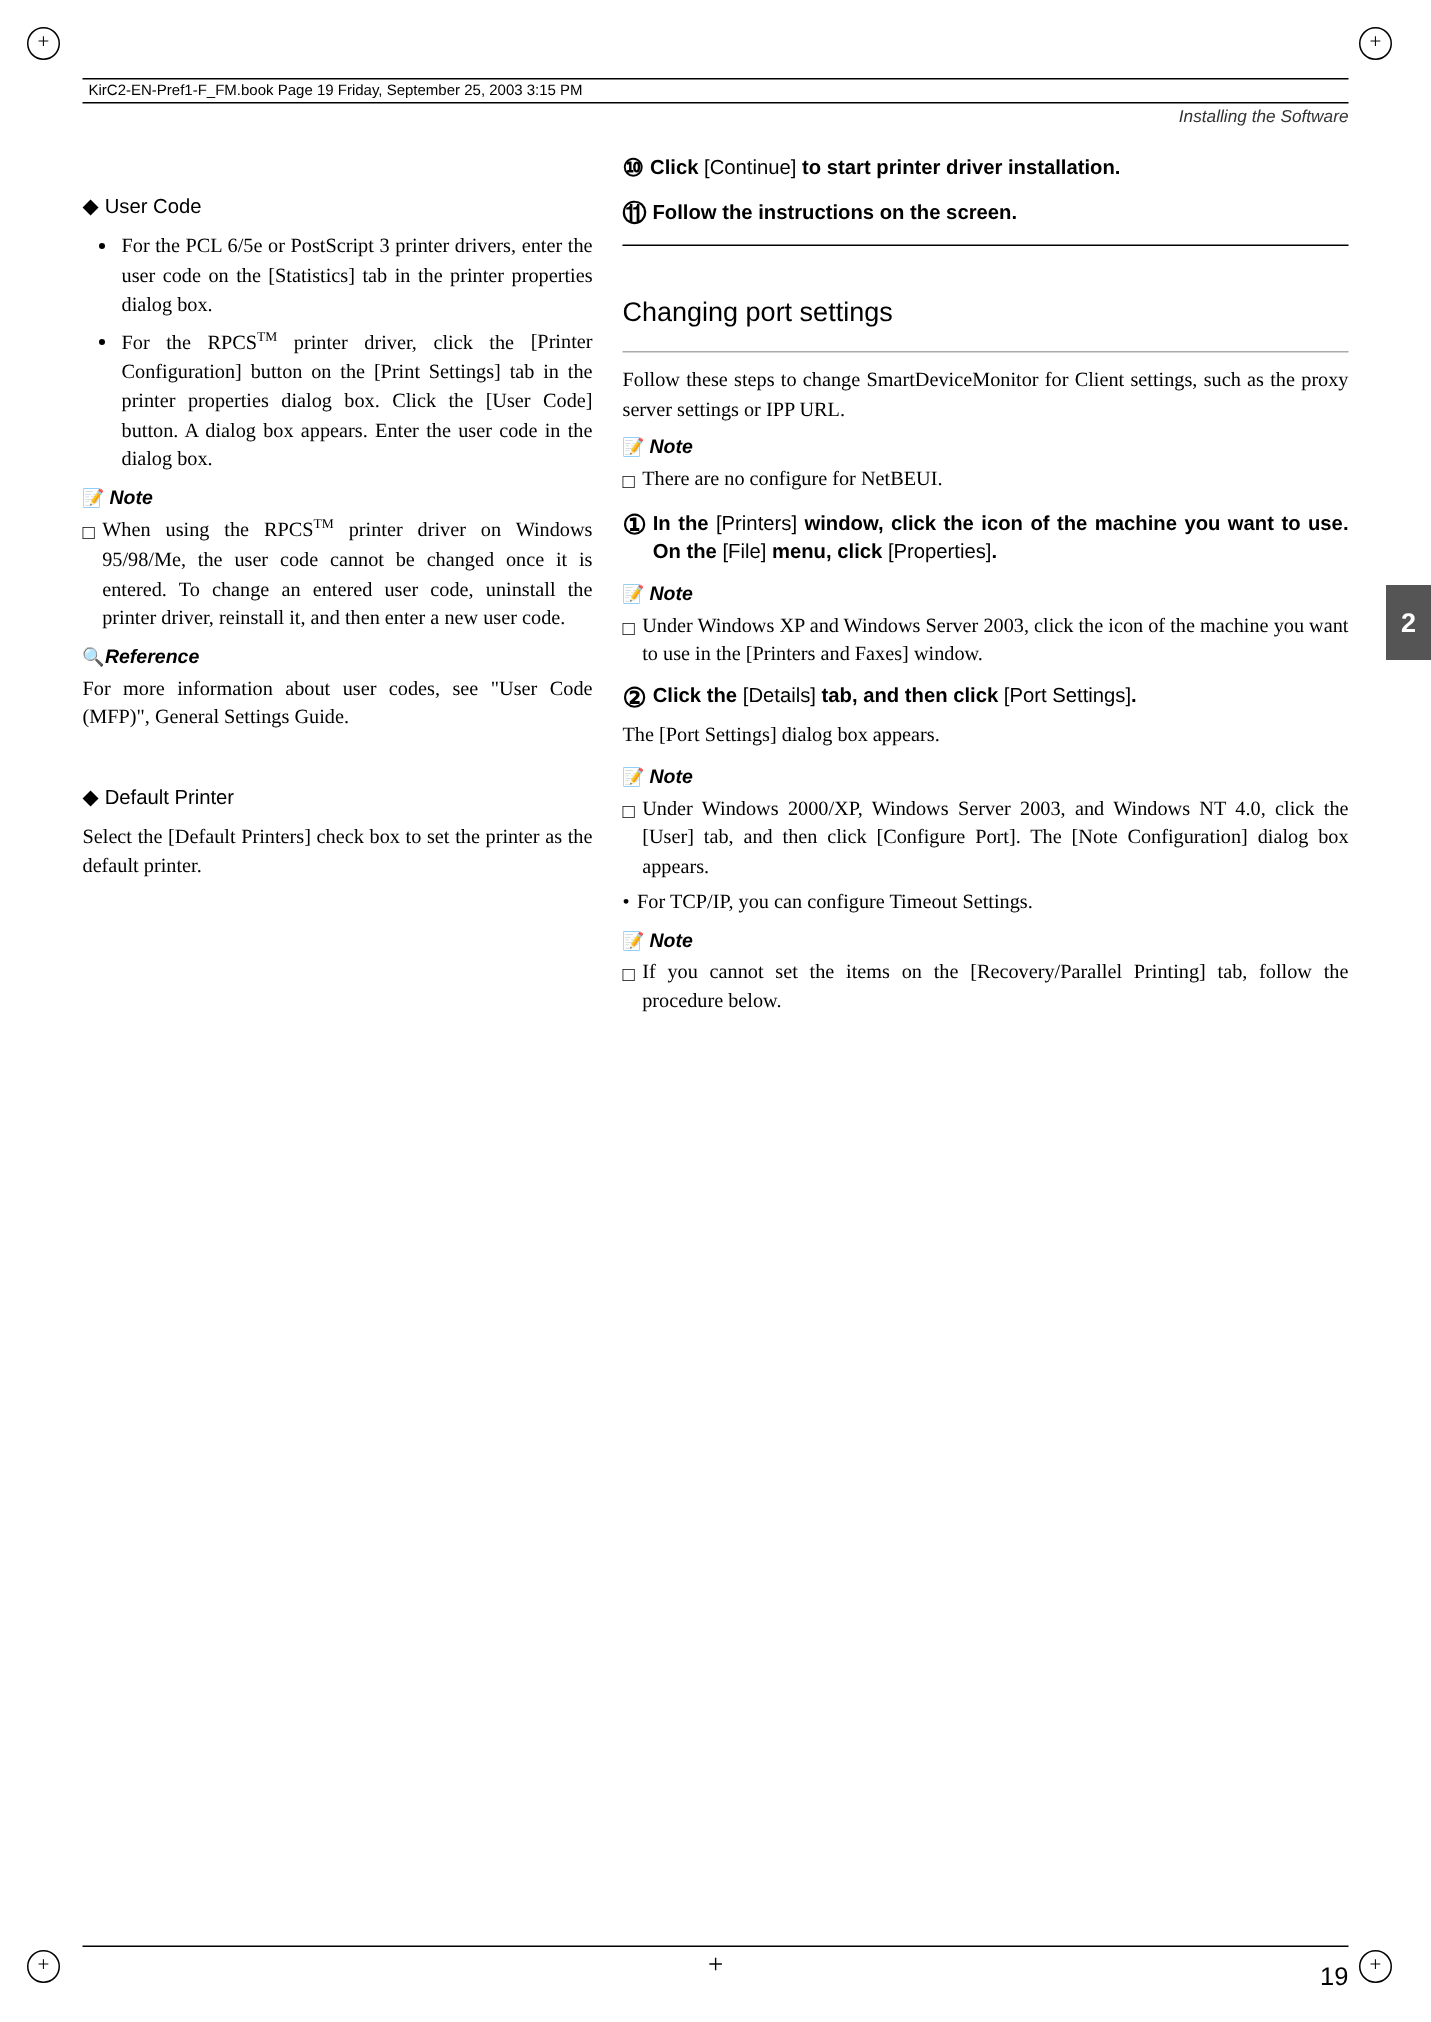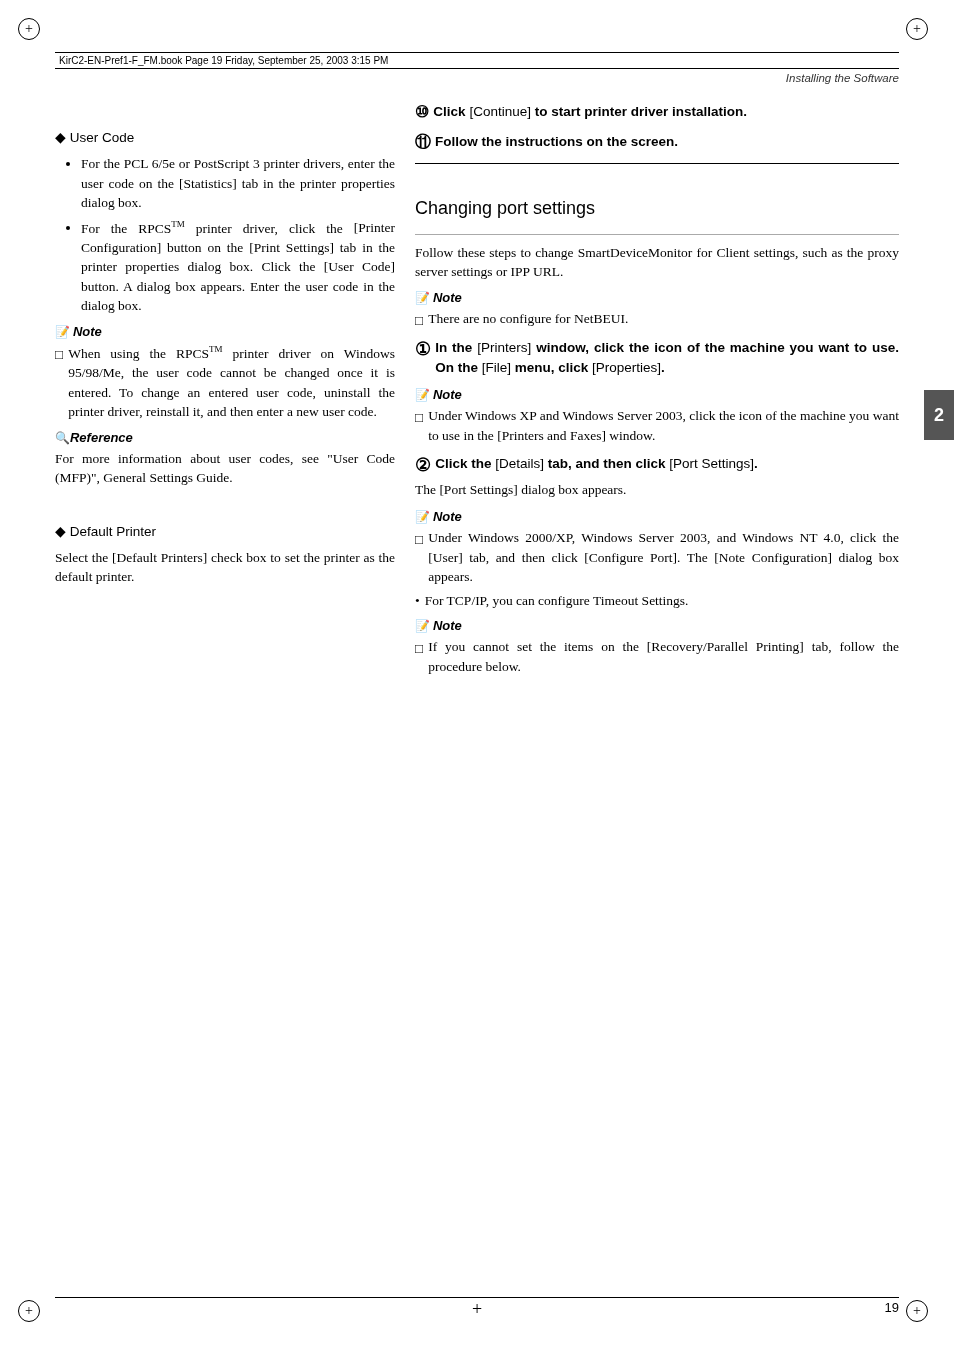--- a/index.html
+++ b/index.html
@@ -238,23 +238,23 @@
 
     .section-rule {
       border: none;
       border-top: 1.5px solid #000;
       margin: 0 0 6px 0;
     }
 
     
     .page-number {
       position: absolute;
-      bottom: 33px;
+      bottom: 20px;
       right: 55px;
-      font-size: 13px;
+      font-size: 17px;
       font-family: Arial, sans-serif;
     }
 
     
     .bottom-center-mark {
       position: absolute;
       bottom: 28px;
       left: 50%;
       transform: translateX(-50%);
       font-size: 18px;

